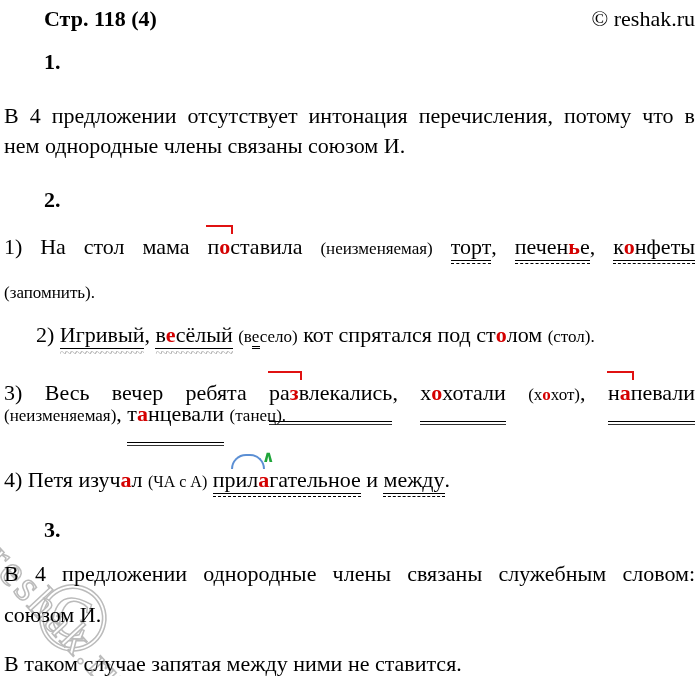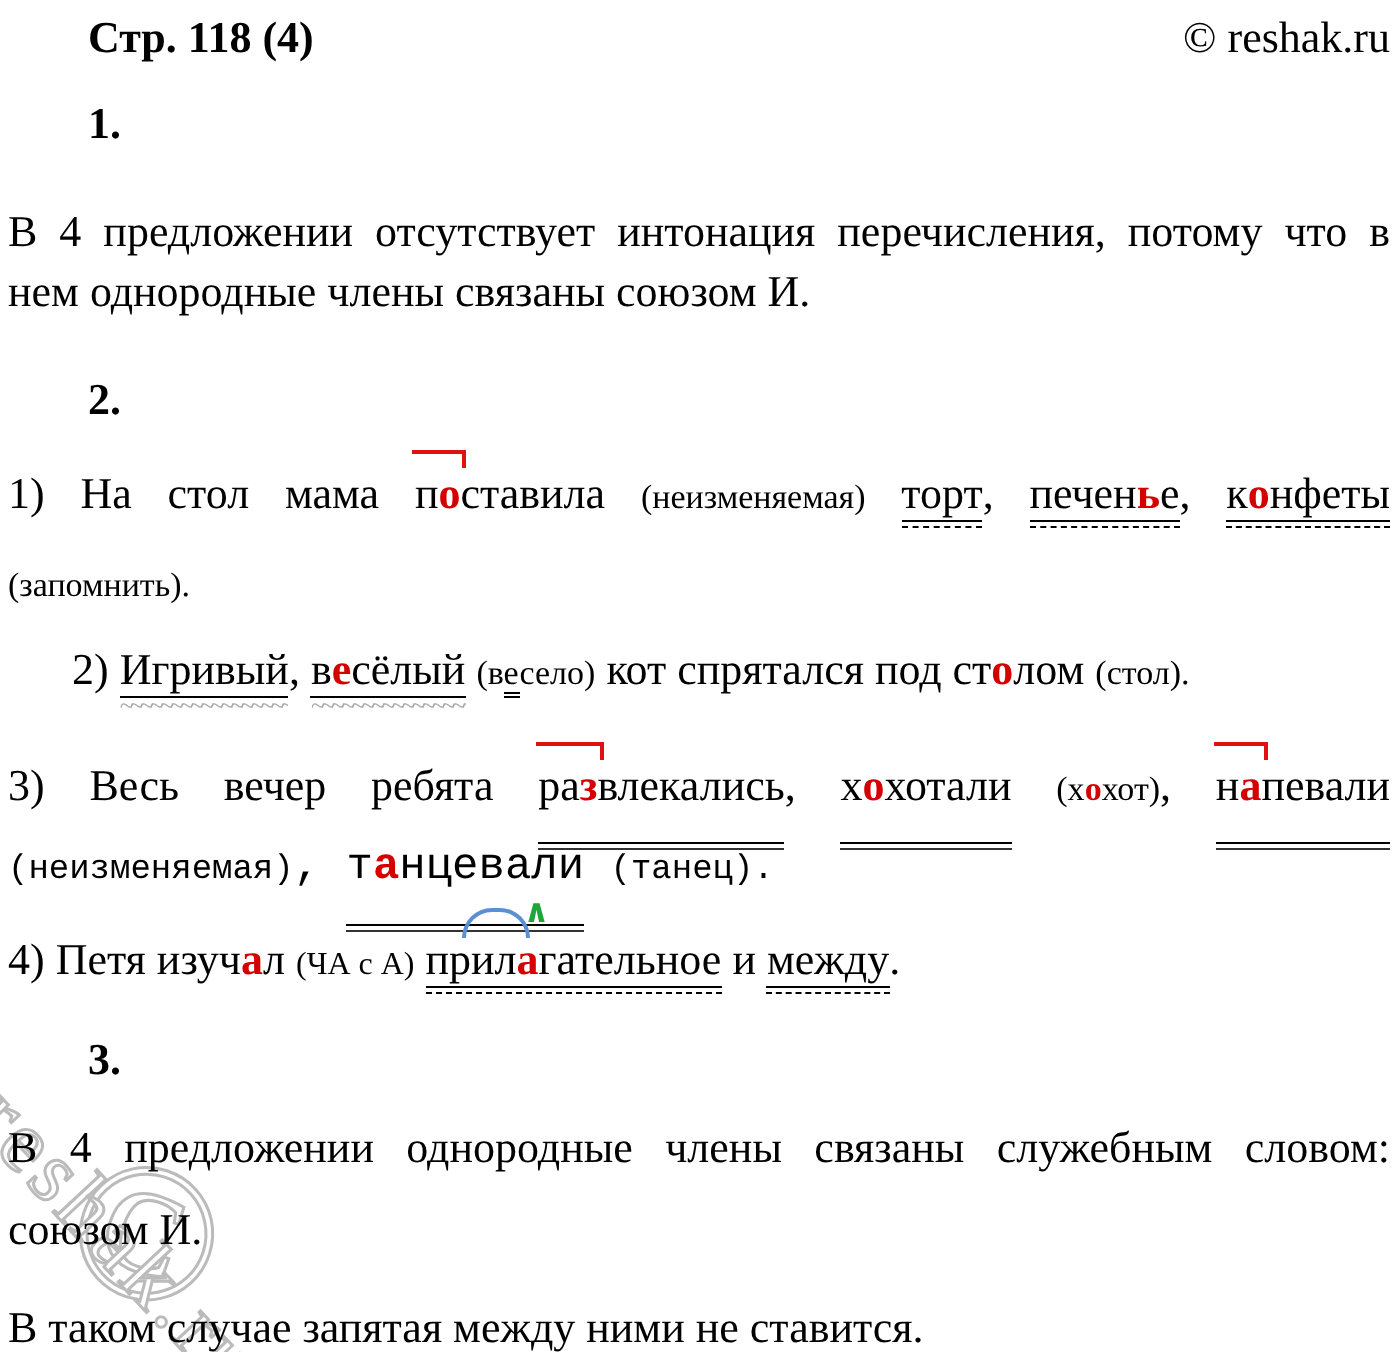--- a/index.html
+++ b/index.html
@@ -84,21 +84,21 @@
     </div>
 
     <div class="line jl" style="top:379px;">
       <span>3)</span>
       <span>Весь вечер ребята</span>
       <span class="u2"><span class="pfx"><span>ра</span><span class="r">з</span></span><span>влекались</span></span><span>,</span>
       <span class="u2"><span>х</span><span class="r">о</span><span>хотали</span></span>
       <span class="sm"><span>(х</span><span class="r">о</span><span>хот)</span></span><span>,</span>
       <span class="u2"><span class="pfx"><span>н</span><span class="r">а</span></span><span>певали</span></span>
     </div>
-    <div class="line" style="top:420px;font-family:Liberation Mono, monospace;">
+    <div class="line" style="top:400px;">
       <span class="sm">(неизменяемая)</span><span>,</span>
       <span class="u2"><span>т</span><span class="r">а</span><span>нцевали</span></span>
       <span class="sm">(танец).</span>
     </div>
 
     <div class="line" style="top:466px;">
       <span>4)</span>
       <span><span>Петя изуч</span><span class="r">а</span><span>л</span></span>
       <span class="md">(ЧА с А)</span>
       <span class="wordrel"><span class="ud"><span>прил</span><span class="r">а</span><span>гательное</span></span><i class="arc"></i><i class="caret">∧</i></span>

